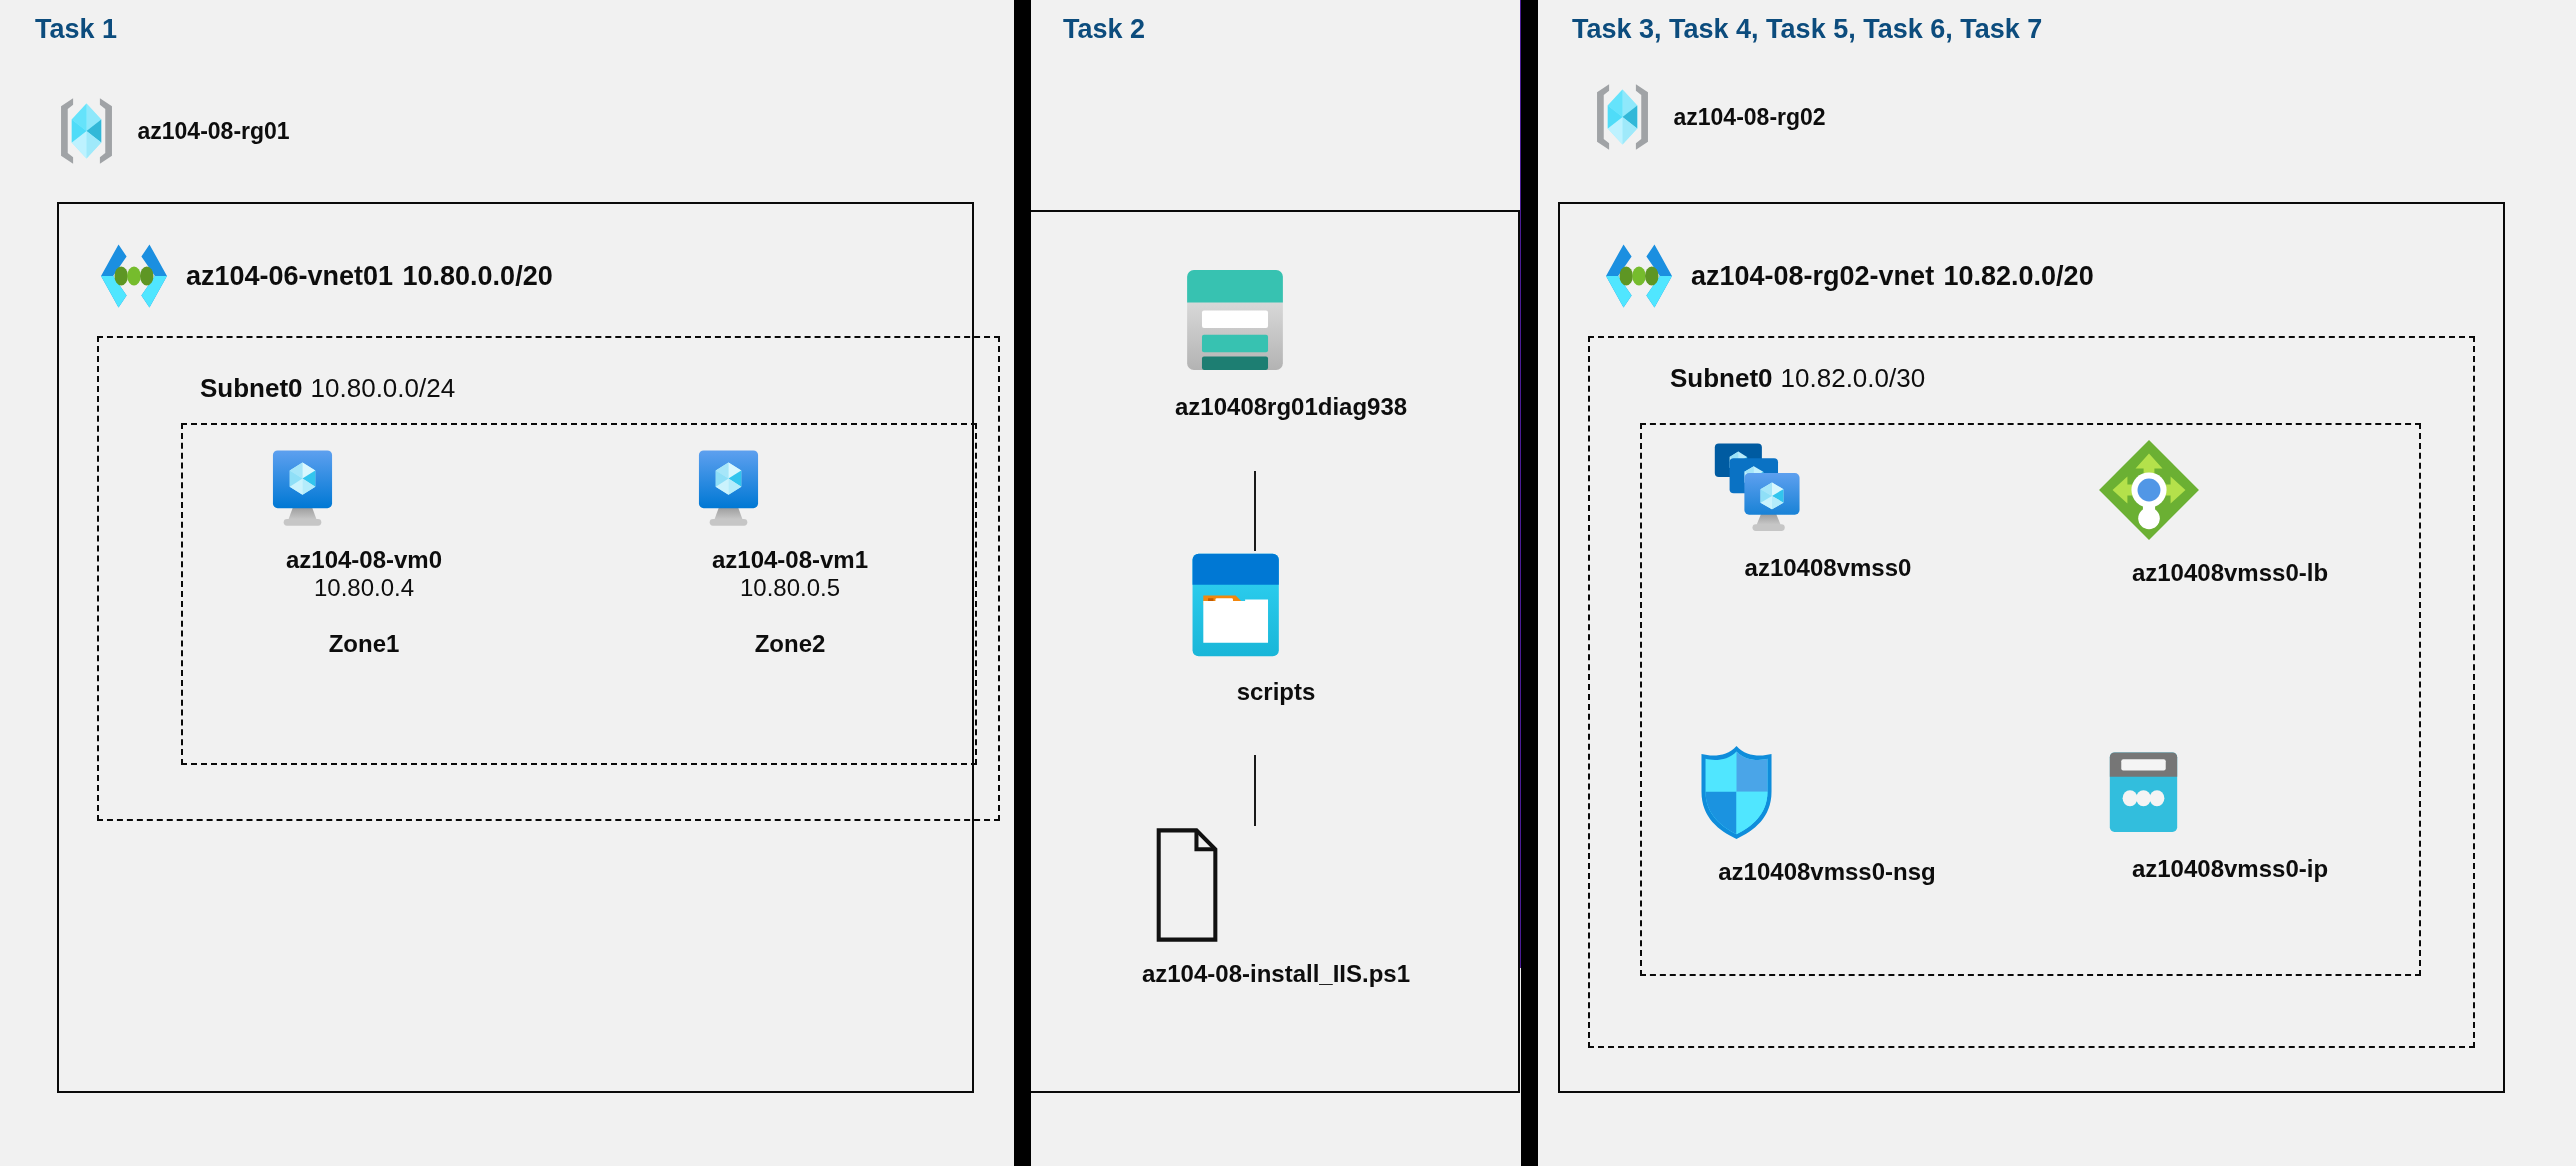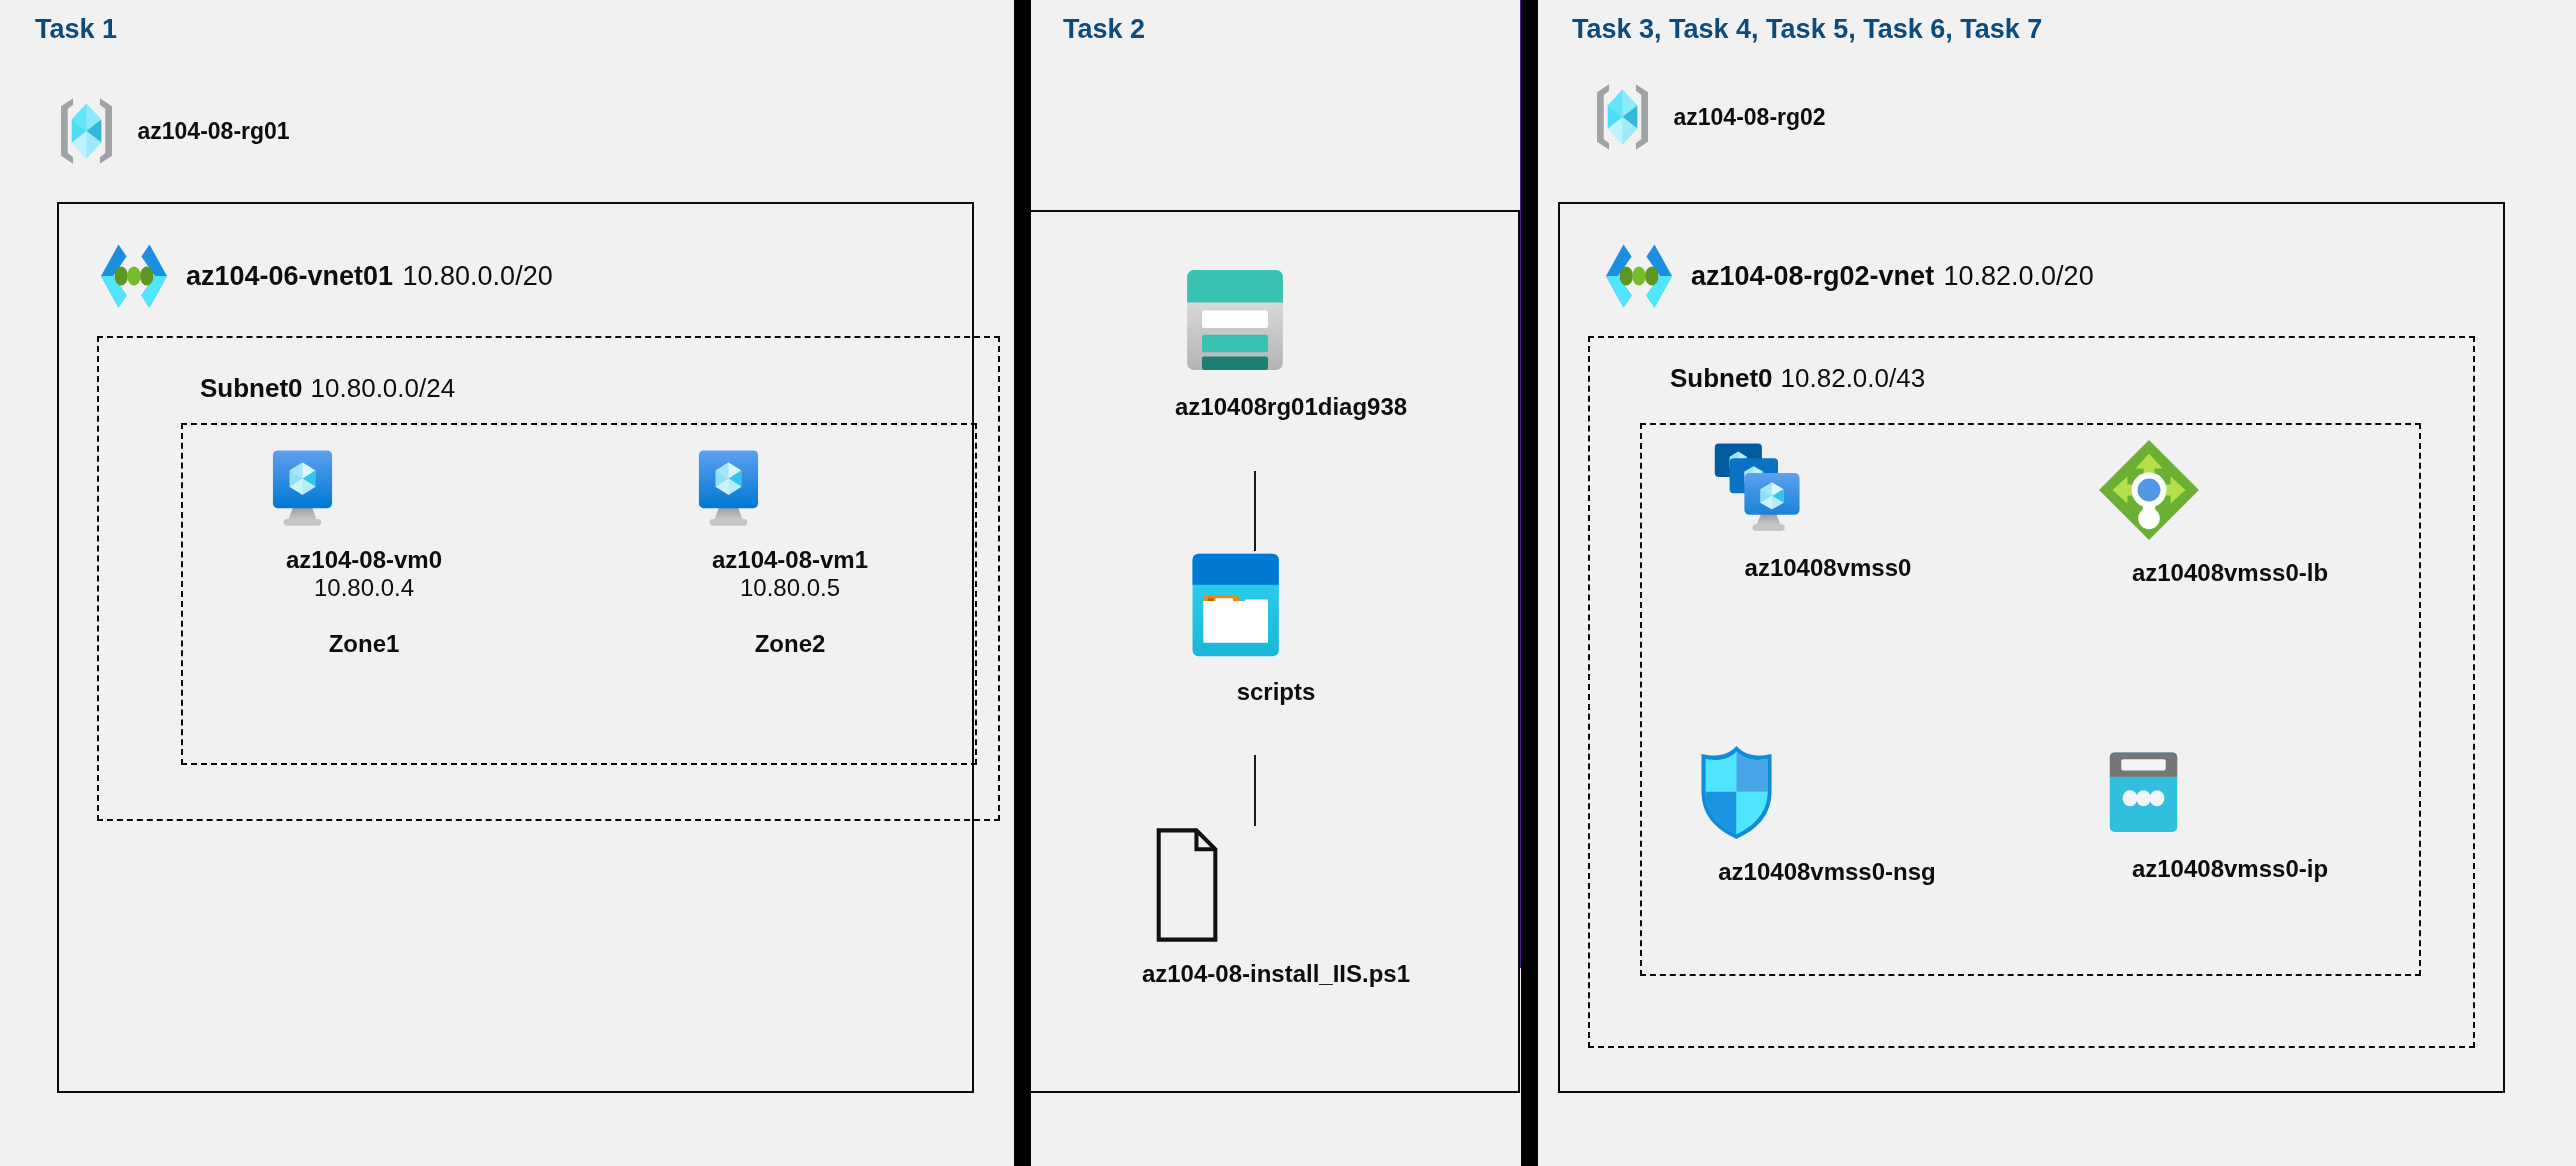--- a/index.html
+++ b/index.html
@@ -34,21 +34,21 @@
   
   .rg-header{position:absolute;display:flex;align-items:center;gap:17.5px;}
   .rg-name{font-size:23px;font-weight:bold;color:#0d0d0d;white-space:nowrap;}
 
   
   .rg-box{position:absolute;border:2.7px solid #0a0a0a;background:#f1f1f1;box-sizing:border-box;}
 
   
   .vnet-header{position:absolute;display:flex;align-items:center;gap:12px;}
   .vnet-name{font-size:27px;font-weight:bold;color:#0d0d0d;white-space:nowrap;}
-  .vnet-cidr{font-size:27px;font-weight:normal;color:#0d0d0d;white-space:nowrap;margin-left:9.4px;}
+  .vnet-cidr{font-size:27px;font-weight:bold;color:#0d0d0d;white-space:nowrap;margin-left:9.4px;}
 
   
   .dashed-box{position:absolute;border:2.7px dashed #0a0a0a;background:transparent;box-sizing:border-box;}
 
   .subnet-label{position:absolute;white-space:nowrap;}
   .subnet-name{font-size:26px;font-weight:bold;color:#0d0d0d;}
   .subnet-cidr{font-size:26px;font-weight:normal;color:#0d0d0d;margin-left:8px;}
 
   
   .node{position:absolute;display:flex;flex-direction:column;}
@@ -278,21 +278,21 @@
       </span>
       <span style="display:flex;align-items:baseline;">
         <span class="vnet-name">az104-08-rg02-vnet</span>
         <span class="vnet-cidr">10.82.0.0/20</span>
       </span>
     </div>
 
     <div class="dashed-box" style="left:50px;top:336px;width:887px;height:712px;"></div>
 
     <div class="subnet-label" style="left:132px;top:363px;">
-      <span class="subnet-name">Subnet0</span><span class="subnet-cidr">10.82.0.0/43</span>
+      <span class="subnet-name">Subnet0</span><span class="subnet-cidr">10.82.0.0/30</span>
     </div>
 
     <div class="dashed-box" style="left:102px;top:423px;width:781px;height:553px;"></div>
 
     <div class="node" style="left:162px;top:438px;width:256px;">
       <span>
         <svg width="113" height="101" viewBox="0 0 168 150">
           <defs>
             <linearGradient id="vmssstand" x1="0" y1="0" x2="0" y2="1">
               <stop offset="0" stop-color="#9a9a9a"></stop>

